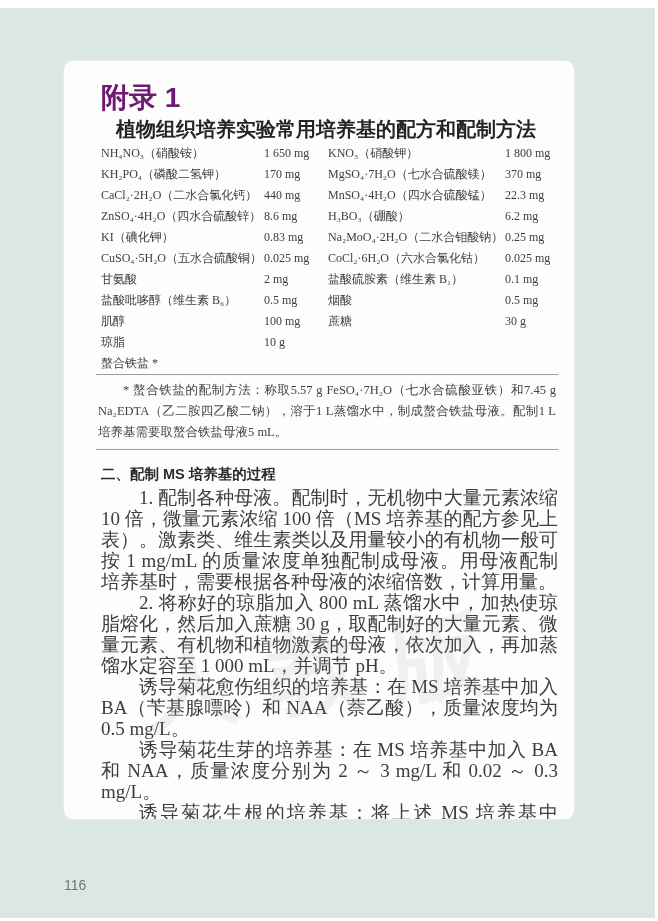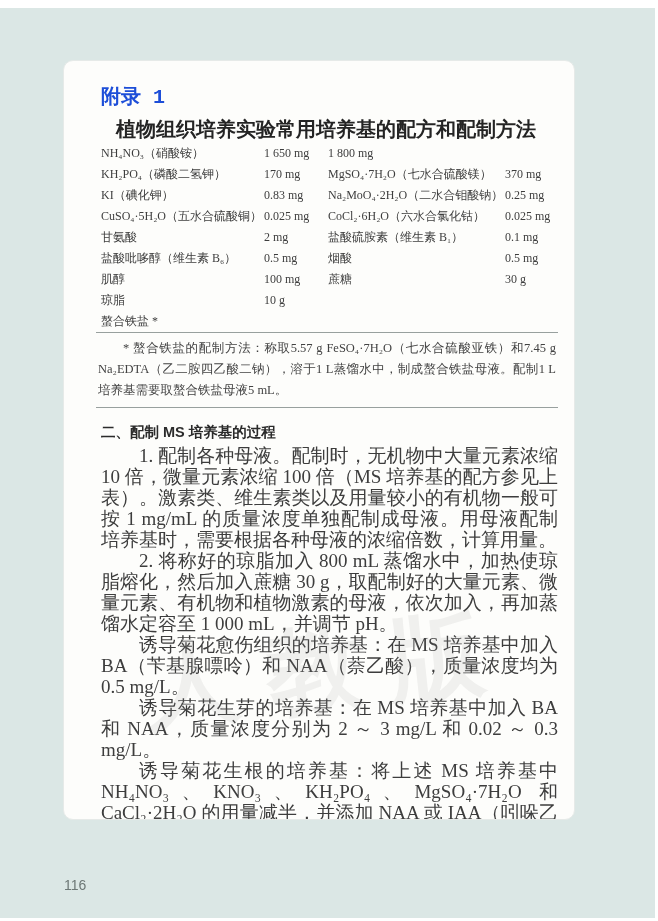--- a/index.html
+++ b/index.html
@@ -1,22 +1,22 @@
 <!DOCTYPE html>
 <html><head>
 <meta charset="utf-8">
 <style>
   html,body{margin:0;padding:0;width:658px;height:921px;background:#ffffff;overflow:hidden;}
   body{font-family:"Liberation Serif","DejaVu Serif",serif;color:#3d3d3d;position:relative;}
   .bg{position:absolute;top:8px;left:0;width:655px;height:910px;background:#dbe7e5;}
   .card{position:absolute;left:63px;top:60px;width:512px;height:760px;background:#fdfdfb;
         border:1px solid #e6eae8;border-radius:10px;box-sizing:border-box;
         padding:24px 16px 0 37px;overflow:hidden;}
-  .h1{font-family:Liberation Mono, monospace;font-weight:bold;
-      font-size:20px;color:#1d4ed8;line-height:26px;}
+  .h1{font-family:Liberation Sans, sans-serif;font-weight:bold;
+      font-size:28px;color:#701a75;line-height:26px;}
   .h2{font-family:"Liberation Sans","DejaVu Sans",sans-serif;font-weight:bold;
       font-size:20px;color:#242424;line-height:28px;margin:4px 0 0 15px;}
   .h3{font-family:"Liberation Sans","DejaVu Sans",sans-serif;font-weight:bold;
       font-size:14.5px;color:#2b2b2b;line-height:20px;margin-top:17px;}
   .h3.s2{margin-top:14px;}
   .table{}
   .trow{display:grid;grid-template-columns:163px 64px 177px 1fr;line-height:21px;
         font-size:12px;white-space:nowrap;}
   .c{overflow:visible;}
   .footnote{border-top:1px solid #98a09e;border-bottom:1px solid #98a09e;
@@ -40,31 +40,44 @@
 <div class="card">
   <div class="h1">附录 1</div>
   <div class="h2">植物组织培养实验常用培养基的配方和配制方法</div>
 
 
   <div class="table">
 
       <div class="trow">
         <span class="c name">NH₄NO₃（硝酸铵）</span>
         <span class="c amt">1 650 mg</span>
+        <span class="c name">KNO₃（硝酸钾）</span>
         <span class="c amt">1 800 mg</span>
       </div>
 
       <div class="trow">
         <span class="c name">KH₂PO₄（磷酸二氢钾）</span>
         <span class="c amt">170 mg</span>
         <span class="c name">MgSO₄·7H₂O（七水合硫酸镁）</span>
         <span class="c amt">370 mg</span>
       </div>
 
+      <div class="trow">
+        <span class="c name">CaCl₂·2H₂O（二水合氯化钙）</span>
+        <span class="c amt">440 mg</span>
+        <span class="c name">MnSO₄·4H₂O（四水合硫酸锰）</span>
+        <span class="c amt">22.3 mg</span>
+      </div>
 
+      <div class="trow">
+        <span class="c name">ZnSO₄·4H₂O（四水合硫酸锌）</span>
+        <span class="c amt">8.6 mg</span>
+        <span class="c name">H₃BO₃（硼酸）</span>
+        <span class="c amt">6.2 mg</span>
+      </div>
 
       <div class="trow">
         <span class="c name">KI（碘化钾）</span>
         <span class="c amt">0.83 mg</span>
         <span class="c name">Na₂MoO₄·2H₂O（二水合钼酸钠）</span>
         <span class="c amt">0.25 mg</span>
       </div>
 
       <div class="trow">
         <span class="c name">CuSO₄·5H₂O（五水合硫酸铜）</span>

